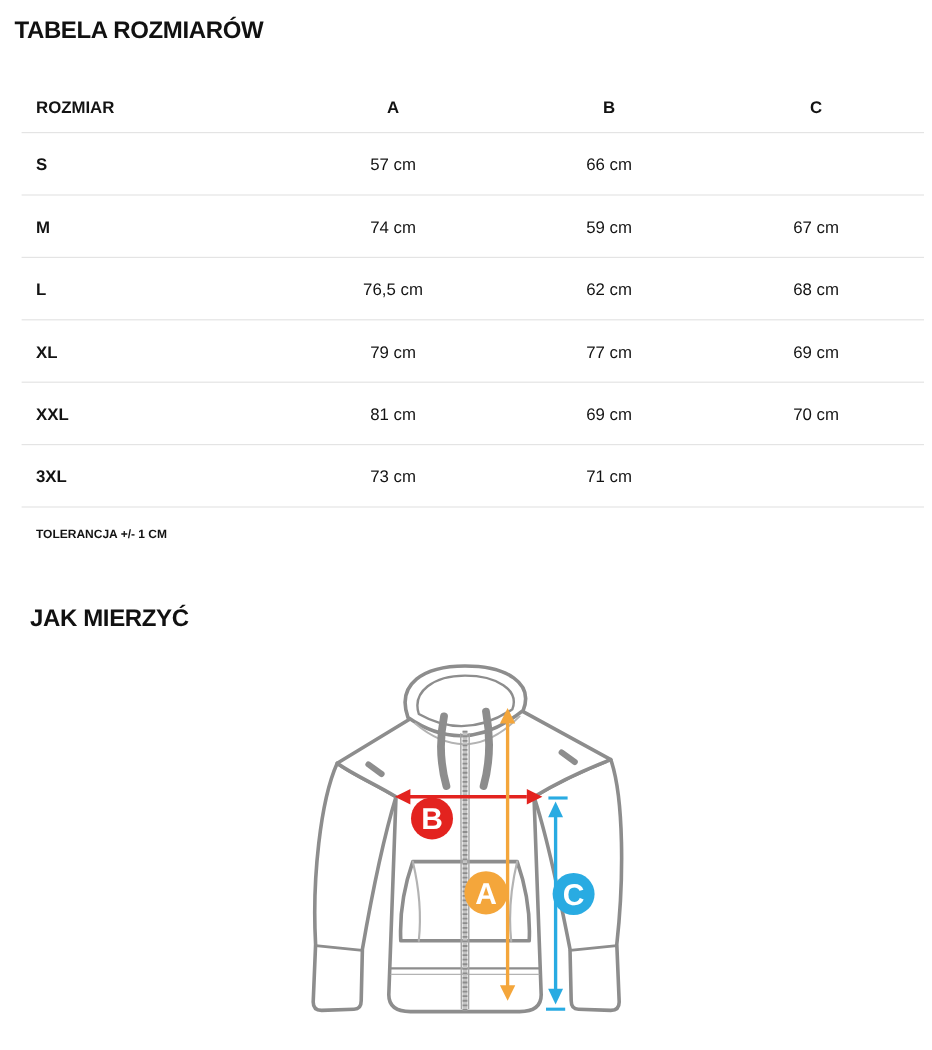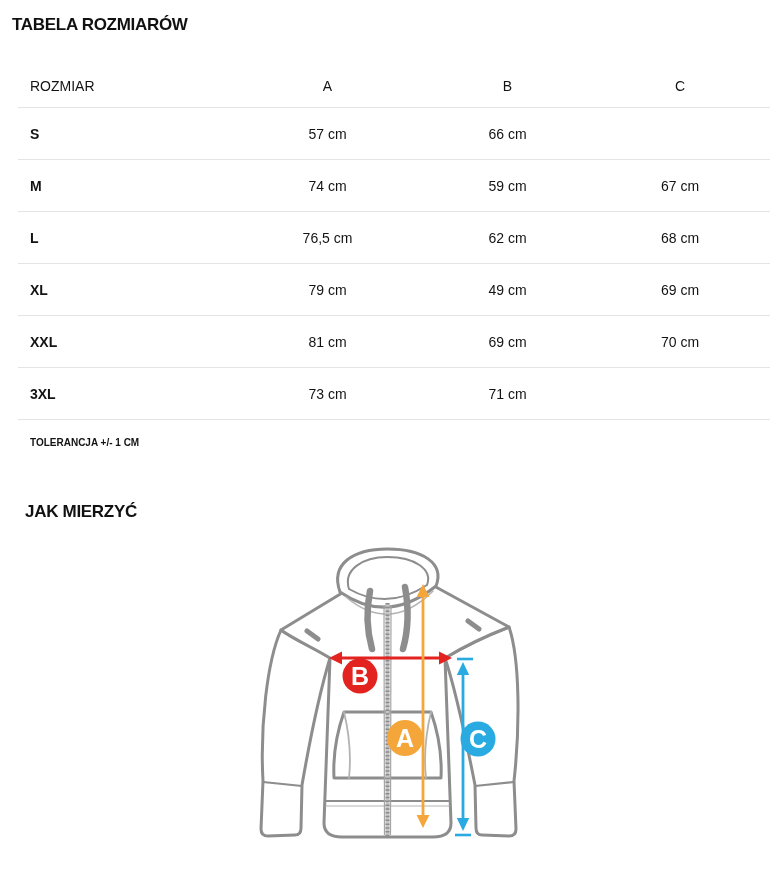--- a/index.html
+++ b/index.html
@@ -3,39 +3,39 @@
 <meta charset="utf-8">
 <style>
   html,body { margin:0; padding:0; background:#ffffff; }
   body {
     width:777px; height:875px; overflow:hidden;
     font-family:"Liberation Sans", sans-serif;
     color:#131313;
     position:relative;
   }
   .h-title {
-    font-size:17px; font-weight:700; letter-spacing:-0.3px;
+    font-size:20px; font-weight:700; letter-spacing:-0.3px;
     margin:0; color:#111;
   }
   #title-main { padding:15px 0 0 12px; }
   #title-measure { padding:53px 0 0 12px;margin-left:13px; }
 
   .size-table { margin:30px 0 0 18px; width:752px; }
   .t-row {
     display:grid;
     grid-template-columns:212px 195px 165px 180px;
     align-items:center;
     height:51px;
     border-bottom:1px solid #e4e4e4;
   }
   .t-row.header { height:42px; }
   .cell { font-size:14px; line-height:1; }
   .cell.size-col { padding-left:12px; font-weight:700; }
   .cell.center { text-align:center; }
-  .t-row.header .cell { font-weight:400; }
+  .t-row.header .cell { font-weight:700; }
   .tolerance {
     margin:17px 0 0 30px;
     font-size:10px; font-weight:700; line-height:1.15;
   }
 
   .diagram { margin:17px 0 0 250px; width:285px; height:327px; }
   .g-outline { fill:#ffffff; stroke:#8d8d8d; stroke-width:3; stroke-linejoin:round; stroke-linecap:round; }
   .g-line   { fill:none; stroke:#8d8d8d; stroke-linecap:round; }
   .g-faint  { fill:none; stroke:#b3b3b3; stroke-linecap:round; }
   .badge-letter {
@@ -70,21 +70,21 @@
   </div>
   <div class="t-row">
     <div class="cell size-col">L</div>
     <div class="cell center">76,5 cm</div>
     <div class="cell center">62 cm</div>
     <div class="cell center">68 cm</div>
   </div>
   <div class="t-row">
     <div class="cell size-col">XL</div>
     <div class="cell center">79 cm</div>
-    <div class="cell center">49 cm</div>
+    <div class="cell center">77 cm</div>
     <div class="cell center">69 cm</div>
   </div>
   <div class="t-row">
     <div class="cell size-col">XXL</div>
     <div class="cell center">81 cm</div>
     <div class="cell center">69 cm</div>
     <div class="cell center">70 cm</div>
   </div>
   <div class="t-row">
     <div class="cell size-col">3XL</div>

